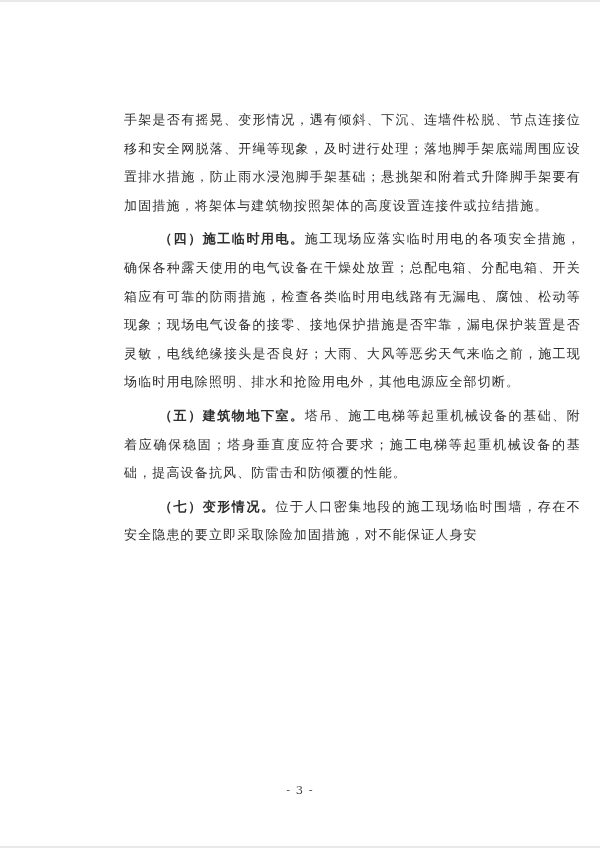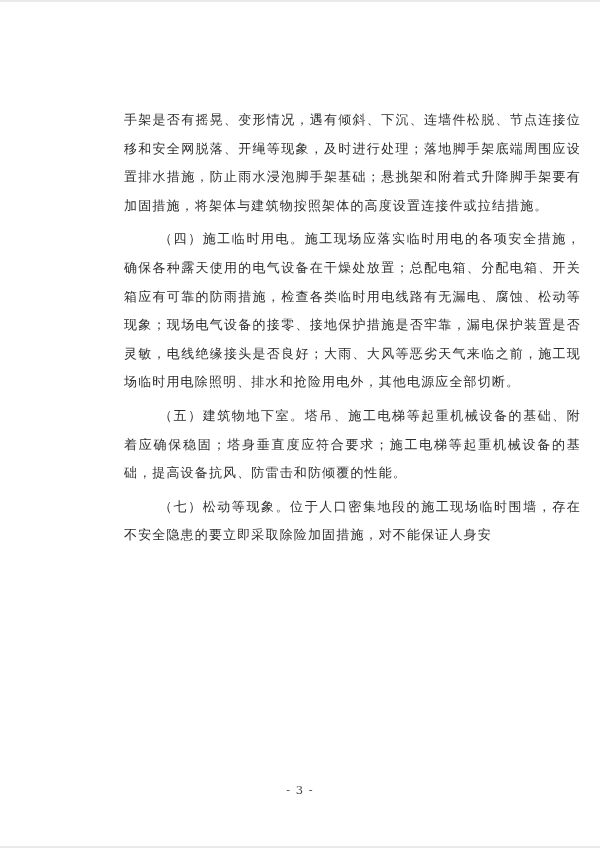--- a/index.html
+++ b/index.html
@@ -38,21 +38,21 @@
   }
   .para {
     margin: 0;
     text-indent: 0;
   }
   .para.indent {
     text-indent: 35px;
     margin-top: 5px;
   }
   .section-heading {
-    font-weight: normal;
+    font-weight: bold;
   }
   .page-footer {
     position: absolute;
     top: 783px;
     left: 0;
     width: 100%;
     text-align: center;
     font-size: 11.5px;
     color: #4a4a4a;
     letter-spacing: 1px;
@@ -66,19 +66,19 @@
 
 <div class="doc-content">
 
   <p class="para"><span>手架是否有摇晃、变形情况，遇有倾斜、下沉、连墙件松脱、节点连接位移和安全网脱落、开绳等现象，及时进行处理；落地脚手架底端周围应设置排水措施，防止雨水浸泡脚手架基础；悬挑架和附着式升降脚手架要有加固措施，将架体与建筑物按照架体的高度设置连接件或拉结措施。</span></p>
 
   <p class="para indent"><b class="section-heading">（四）施工临时用电。</b><span>施工现场应落实临时用电的各项安全措施，确保各种露天使用的电气设备在干燥处放置；总配电箱、分配电箱、开关箱应有可靠的防雨措施，检查各类临时用电线路有无漏电、腐蚀、松动等现象；现场电气设备的接零、接地保护措施是否牢靠，漏电保护装置是否灵敏，电线绝缘接头是否良好；大雨、大风等恶劣天气来临之前，施工现场临时用电除照明、排水和抢险用电外，其他电源应全部切断。</span></p>
 
   <p class="para indent"><b class="section-heading">（五）建筑物地下室。</b><span>塔吊、施工电梯等起重机械设备的基础、附着应确保稳固；塔身垂直度应符合要求；施工电梯等起重机械设备的基础，提高设备抗风、防雷击和防倾覆的性能。</span></p>
 
 
-  <p class="para indent"><b class="section-heading">（七）松动等现象。</b><span>位于人口密集地段的施工现场临时围墙，存在不安全隐患的要立即采取除险加固措施，对不能保证人身安</span></p>
+  <p class="para indent"><b class="section-heading">（七）变形情况。</b><span>位于人口密集地段的施工现场临时围墙，存在不安全隐患的要立即采取除险加固措施，对不能保证人身安</span></p>
 
 </div>
 
 <div class="page-footer">- 3 -</div>
 
 <div class="page-edge bottom"></div>
 
 </body></html>

